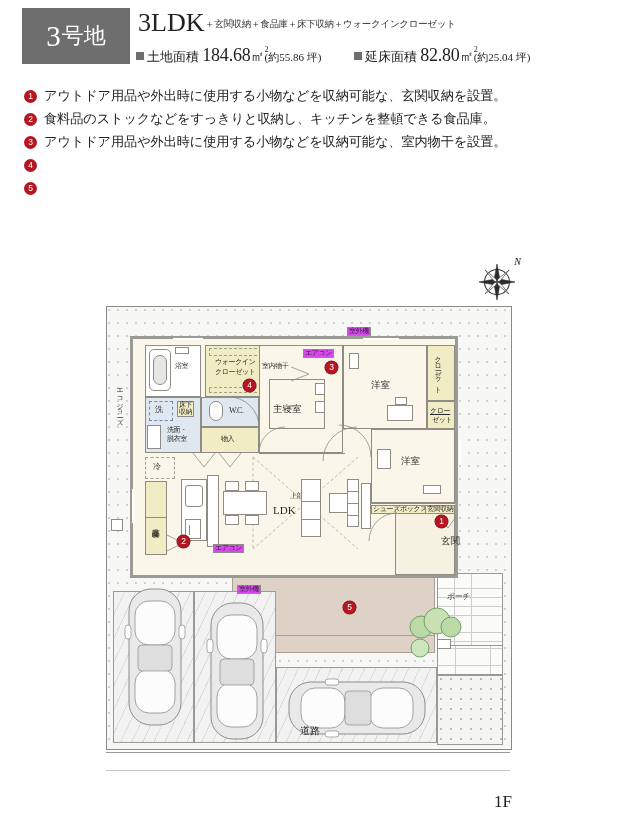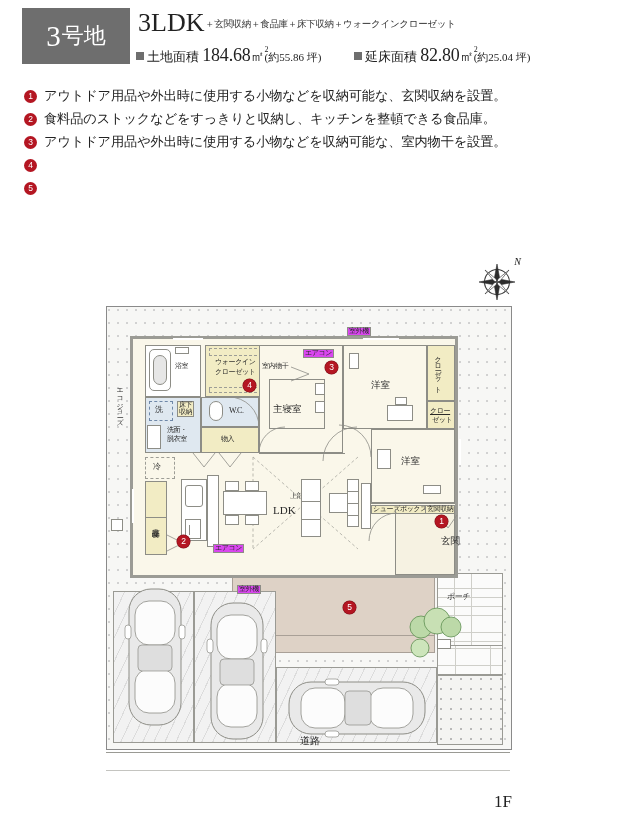--- a/index.html
+++ b/index.html
@@ -121,21 +121,21 @@
     background-image:
       repeating-linear-gradient(0deg,transparent 0 8px,#cfcfc9 8px 8.7px),
       repeating-linear-gradient(90deg,transparent 0 17px,#cfcfc9 17px 17.7px);
   }
 
   .car{position:absolute;}
   .shrub{position:absolute;}
 
   .road-line{position:absolute;left:106px;top:512px;width:404px;height:0;border-top:1.4px solid #9a9a94;}
   .road-line2{position:absolute;left:106px;top:530px;width:404px;height:0;border-top:0.8px solid #c4c4c0;}
-  .road-lbl{position:absolute;left:300px;top:494px;font-size:10px;}
+  .road-lbl{position:absolute;left:300px;top:484px;font-size:10px;}
   .floor-lbl{position:absolute;left:494px;top:552px;font-size:17px;font-family:"Liberation Serif",serif;}
 
   .dash{position:absolute;border-style:dashed;border-color:#9d9d96;border-width:0;box-sizing:border-box;}
   .hairline{position:absolute;background:#8d8d86;}
   .furn{position:absolute;border:1px solid #8d8d86;background:#fff;box-sizing:border-box;}
   .furn.noFill{background:transparent;}
   svg{display:block;overflow:visible;}
 </style>
 </head>
 <body>

